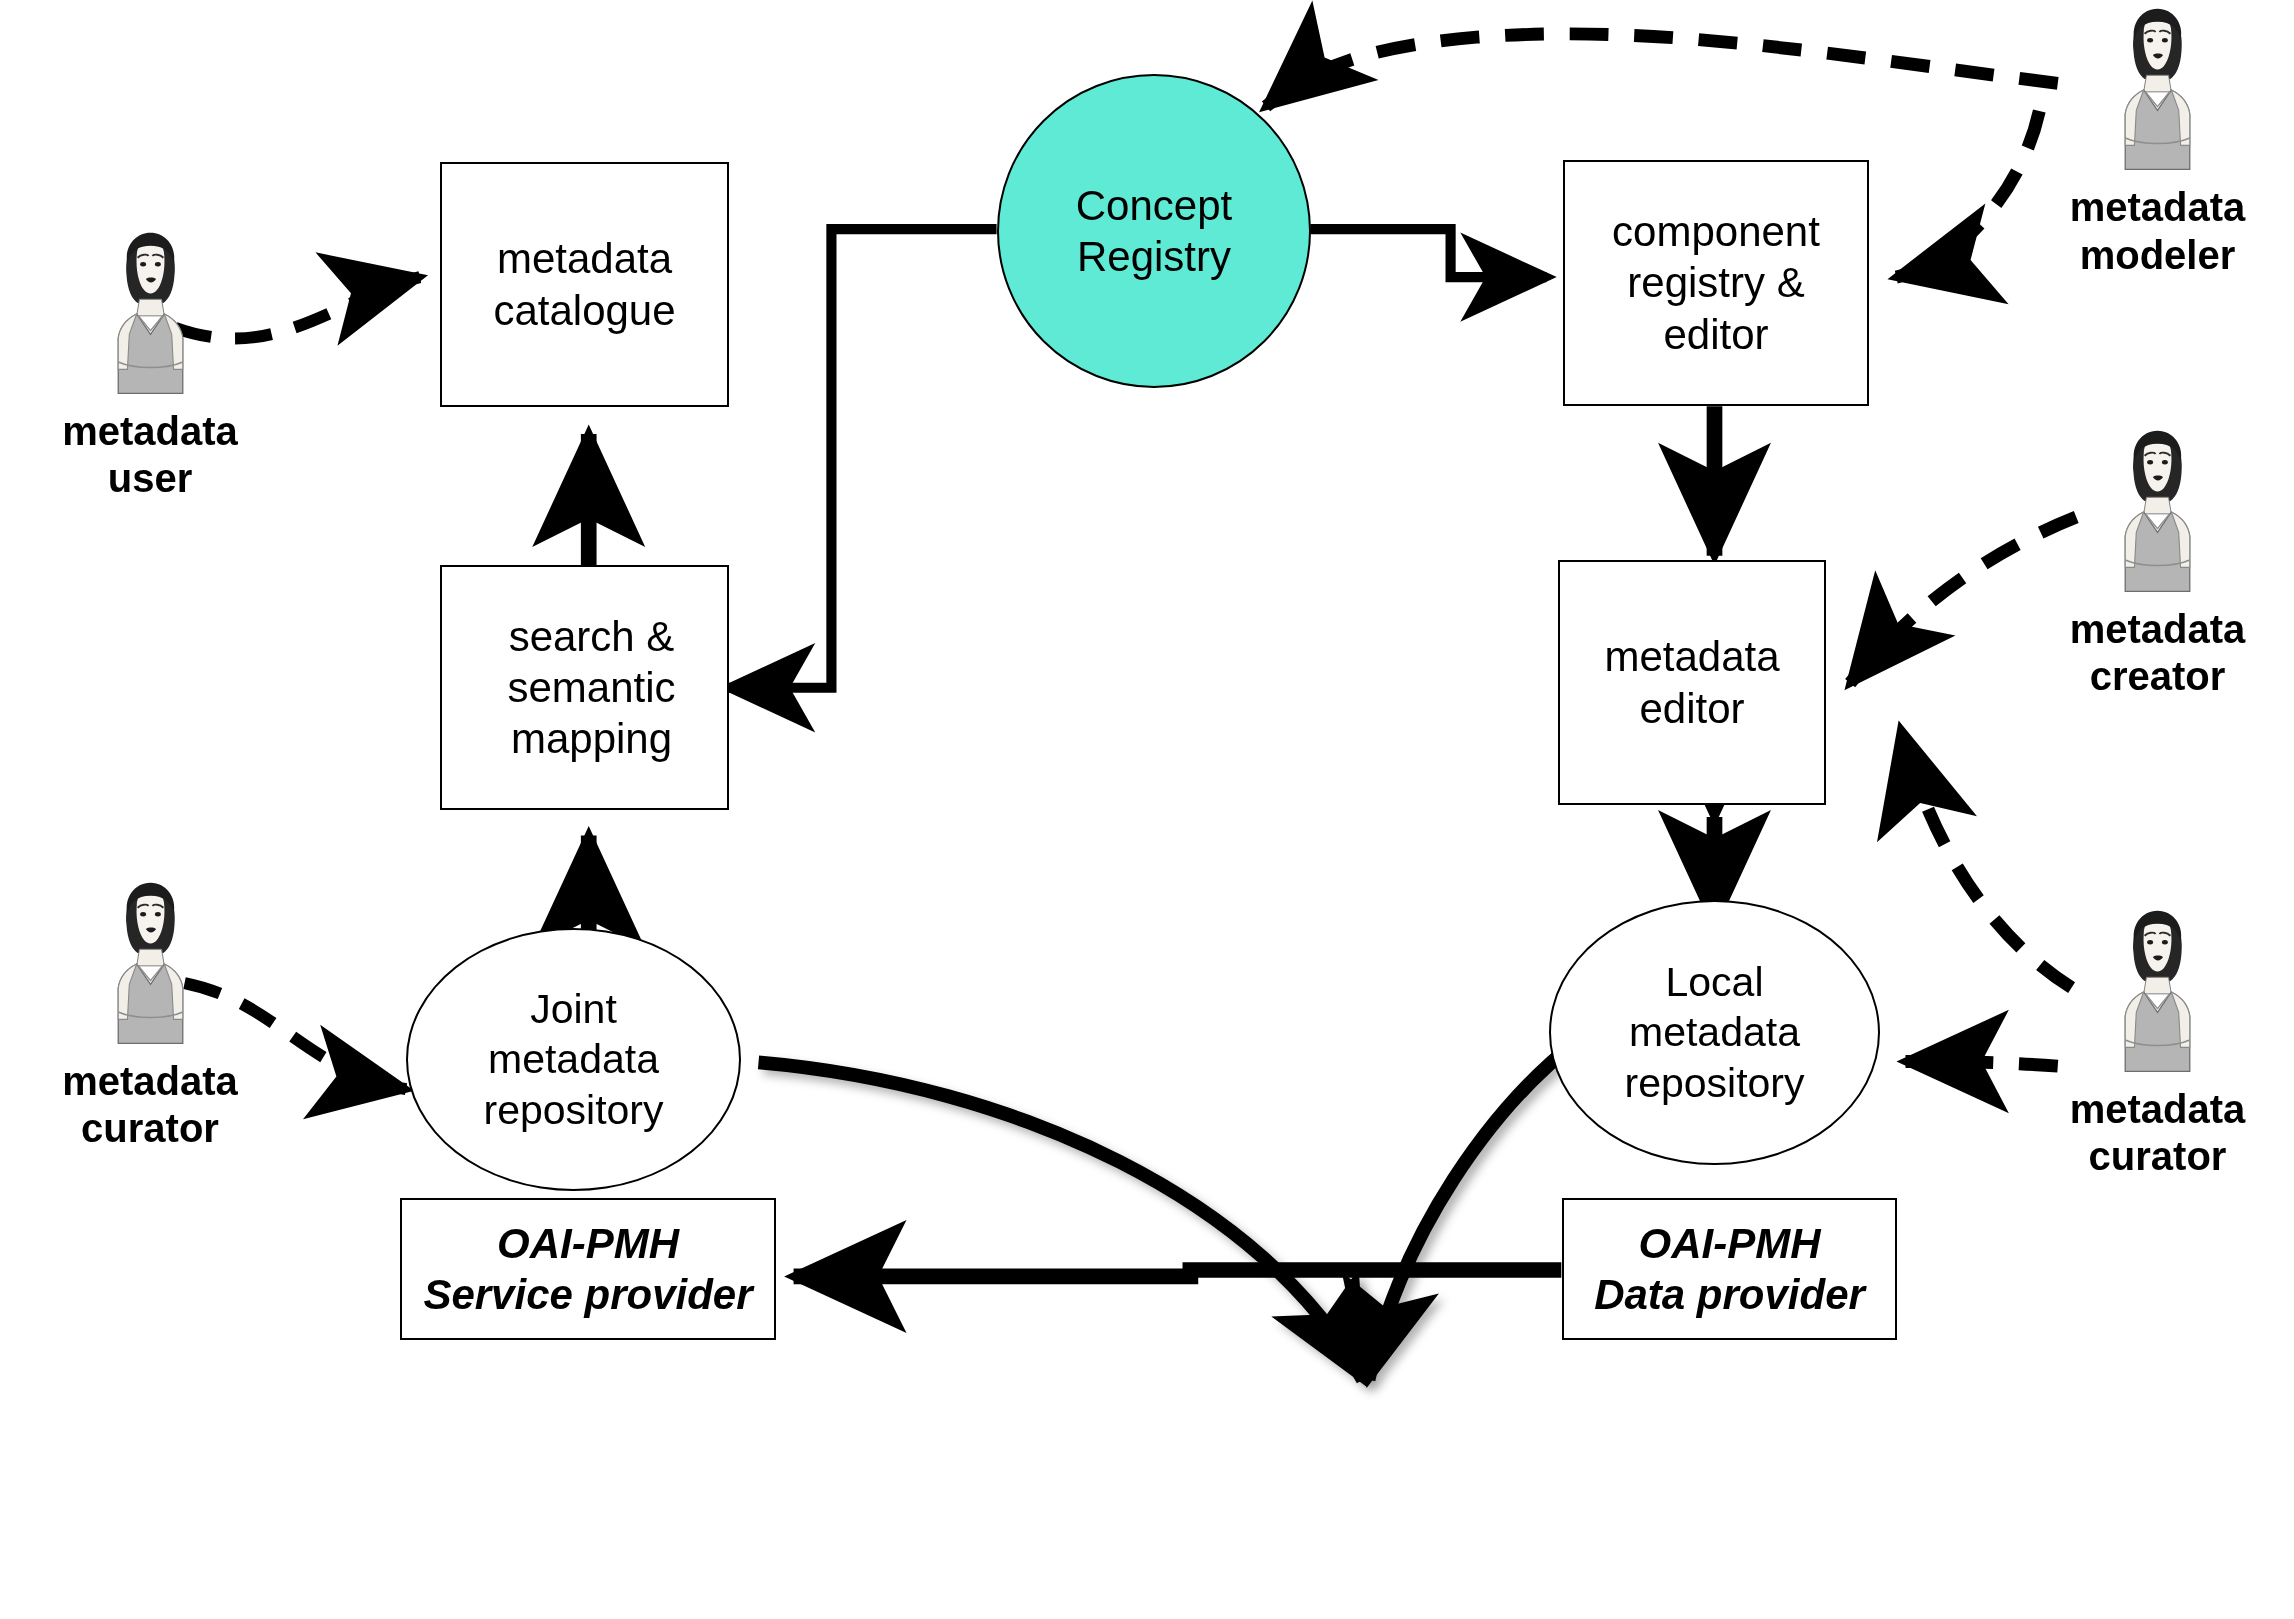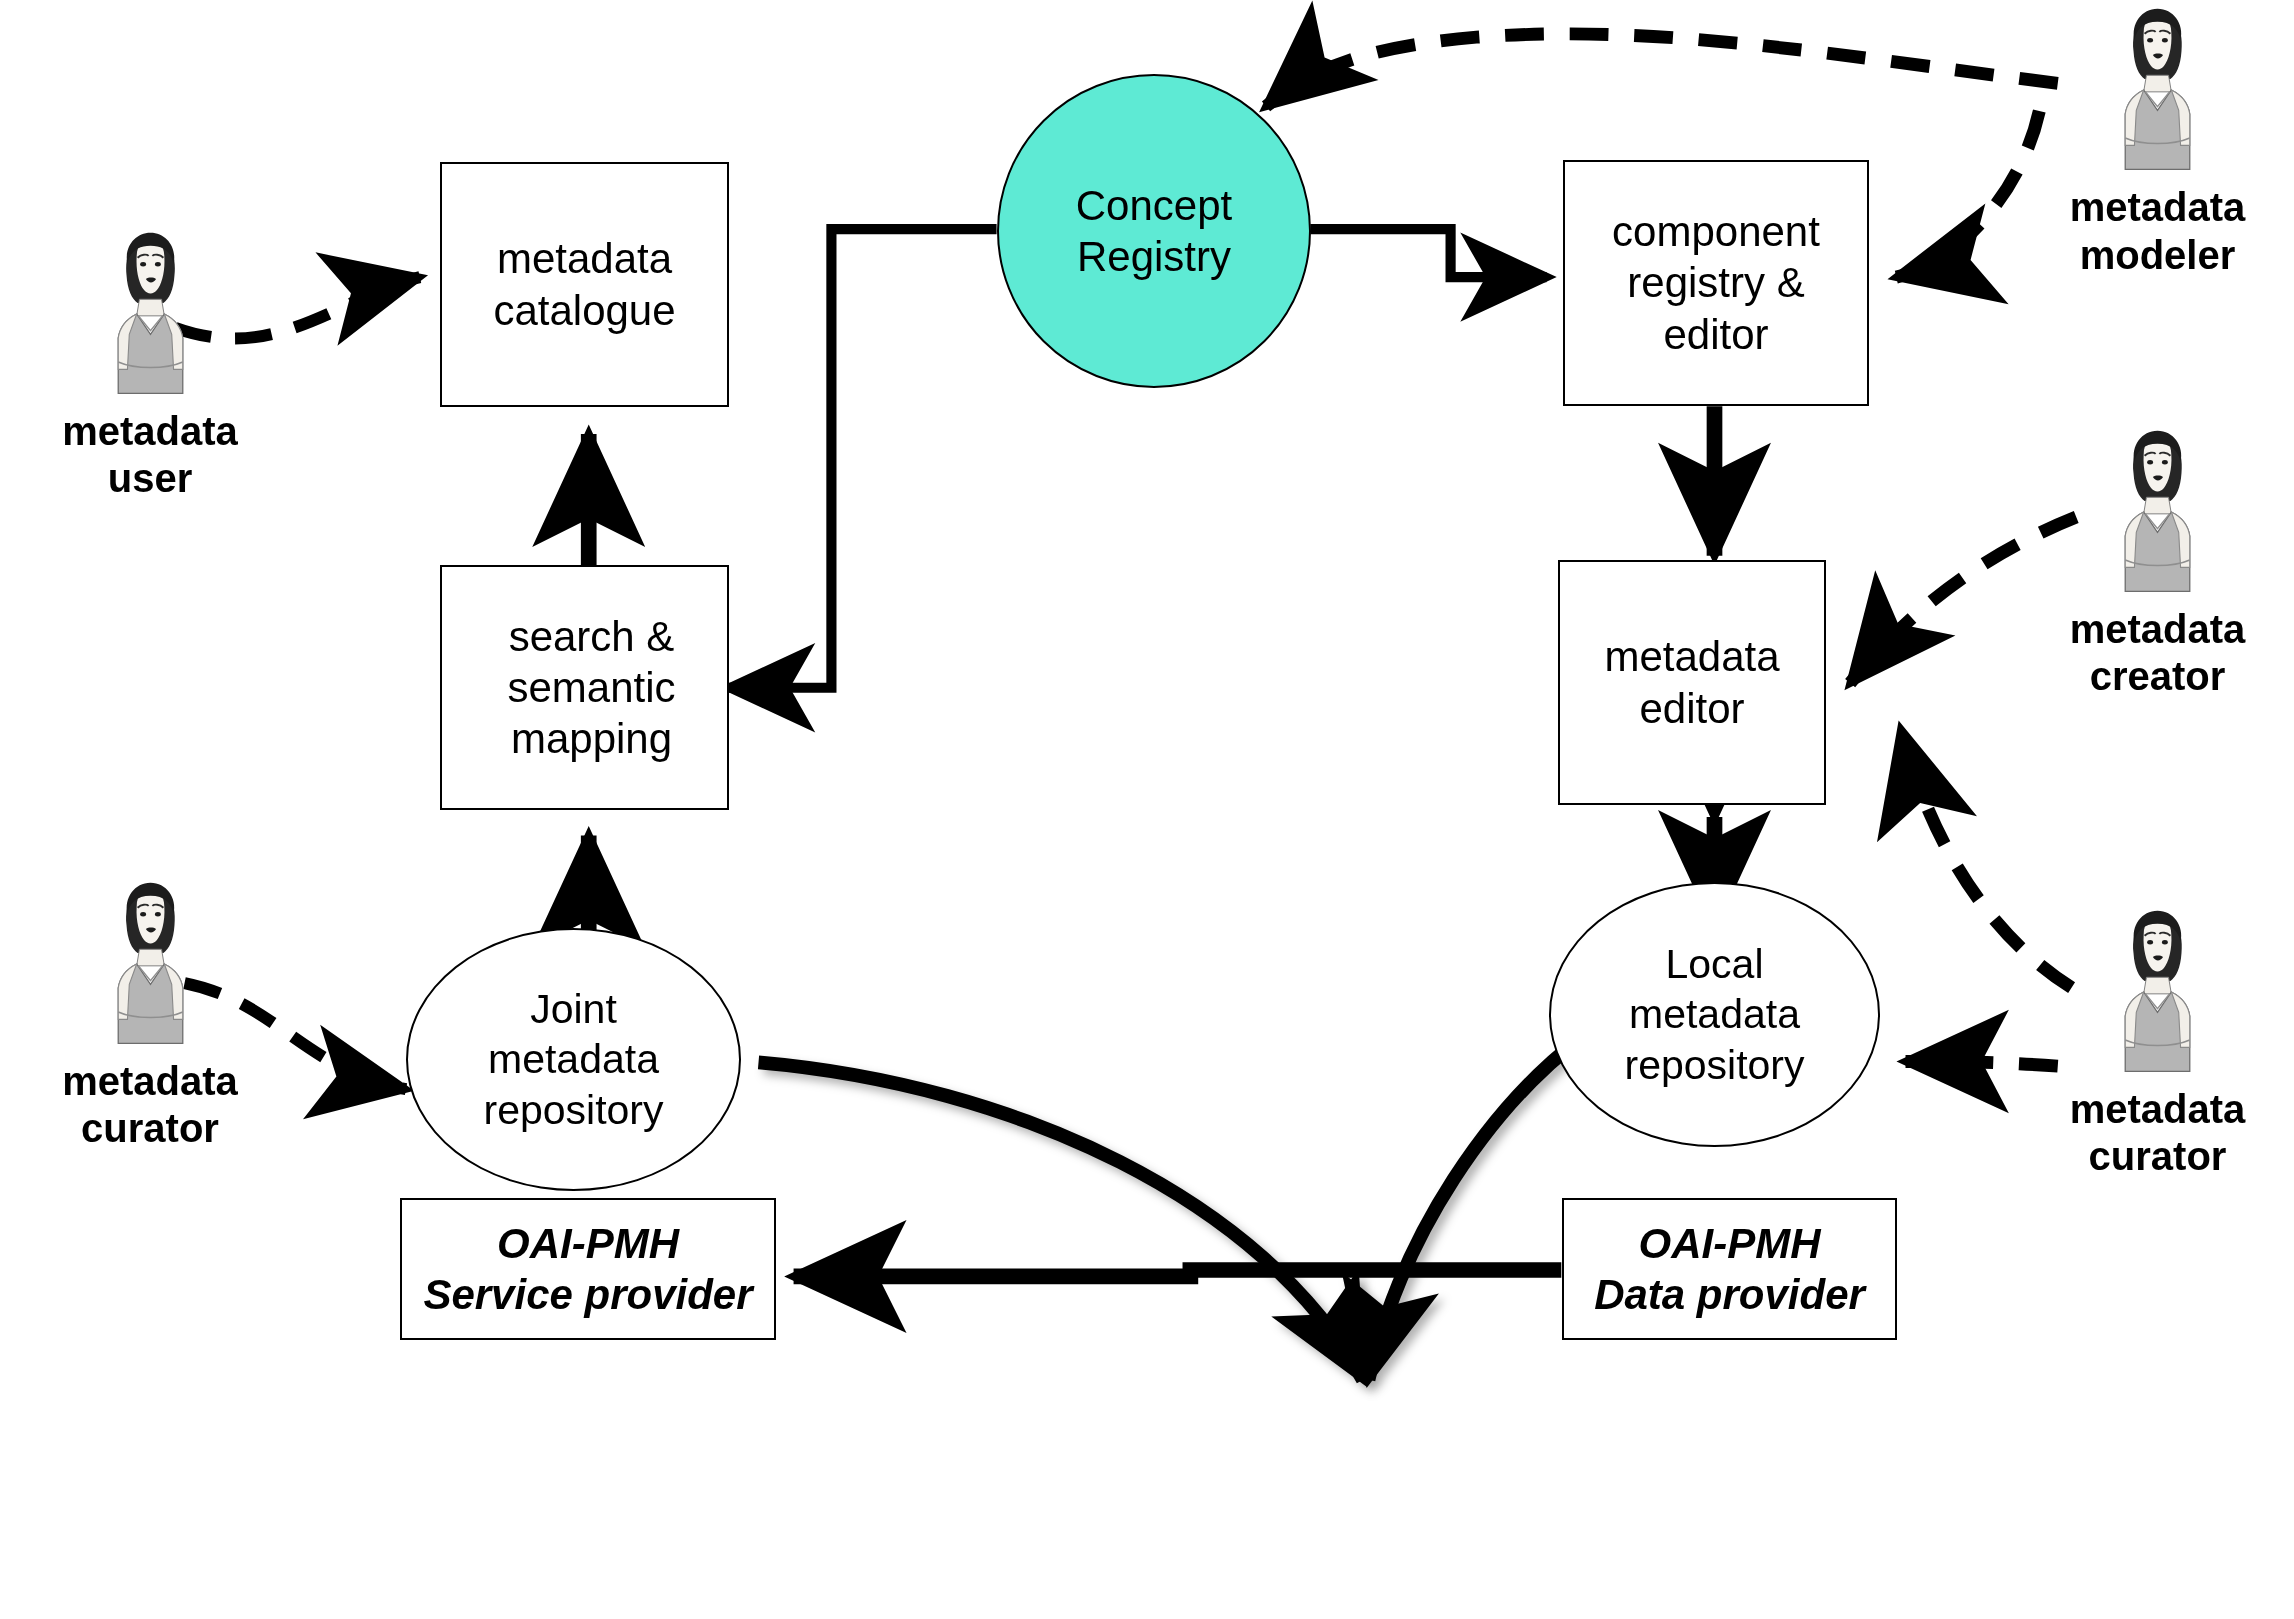--- a/index.html
+++ b/index.html
@@ -163,21 +163,21 @@
 semantic
 mapping</div>
 
   <div class="node rect" style="left:1558px;top:560px;width:268px;height:245px;">metadata
 editor</div>
 
   <div class="node ellipse" style="left:406px;top:928px;width:335px;height:263px;">Joint
 metadata
 repository</div>
 
-  <div class="node ellipse" style="left:1549px;top:882px;width:331px;height:265px;">Local
+  <div class="node ellipse" style="left:1549px;top:900px;width:331px;height:265px;">Local
 metadata
 repository</div>
 
   <div class="node bold-rect" style="left:400px;top:1198px;width:376px;height:142px;">OAI-PMH
 Service provider</div>
 
   <div class="node bold-rect" style="left:1562px;top:1198px;width:335px;height:142px;">OAI-PMH
 Data provider</div>
 
 

